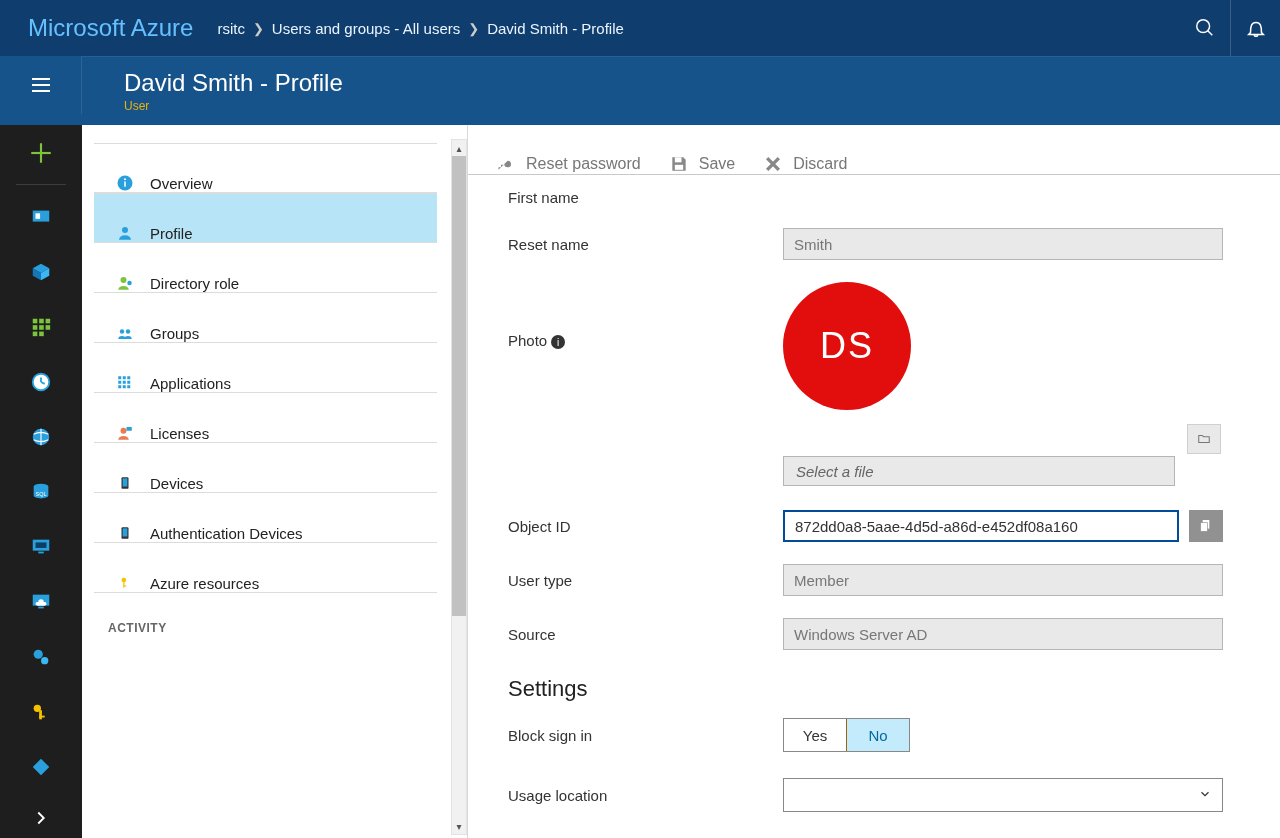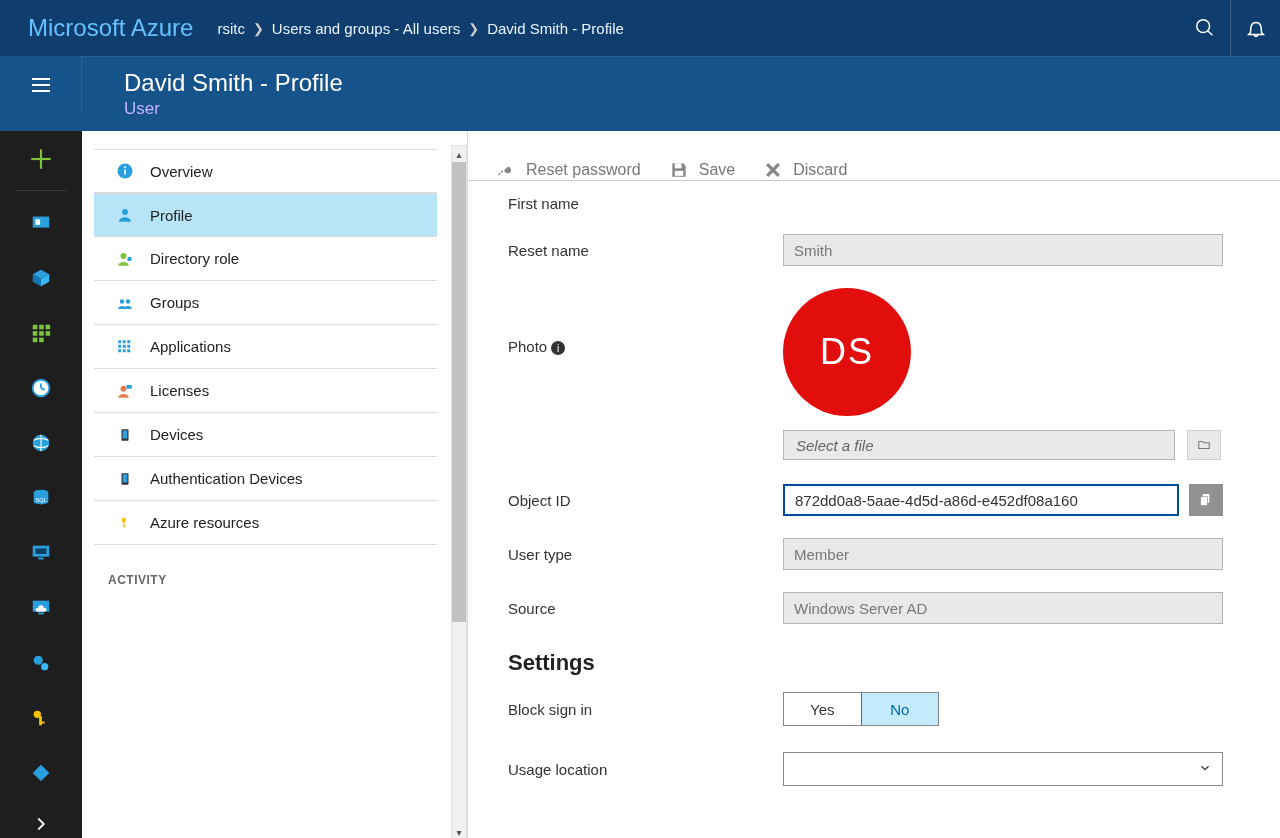--- a/index.html
+++ b/index.html
@@ -11,21 +11,21 @@
   .breadcrumb { display: flex; align-items: center; gap: 8px; flex: 1; font-size: 15px; color: #eaf4ff; }
   .breadcrumb .chev { color: #ccc; font-size: 13px; }
   .topbar-right { display: flex; align-items: center; height: 100%; }
   .topbar-icon { width: 50px; height: 56px; display:flex; align-items:center; justify-content:center; }
   .topbar-icon + .topbar-icon { border-left: 1px solid rgba(255,255,255,0.18); }
   .topbar-icon svg { width: 22px; height: 22px; fill: none; stroke: #fff; stroke-width: 1.6; }
 
   
   .subheader { background: #16538a; color:#fff; padding: 12px 0 12px 124px; border-top: 1px solid rgba(255,255,255,0.08);}
   .subheader .title { font-size: 24px; font-weight: 400; color: #fff; }
-  .subheader .subtitle { font-size: 17px; color: #c4b5fd; margin-top: 2px; }
+  .subheader .subtitle { font-size: 12px; color: #eab308; margin-top: 2px; }
 
   
   .main { display: flex; height: calc(838px - 56px - 58px); }
 
   
   .rail { width: 82px; background: #1e1e1e; display:flex; flex-direction:column; align-items:center; position: relative; }
   .rail-item { height: 55px; width:100%; display:flex; align-items:center; justify-content:center; }
   .rail-item svg { width: 22px; height: 22px; }
   .rail-bottom { margin-top: auto; padding-bottom: 8px; }
   .rail-plus svg { width: 26px; height:26px; }
@@ -38,21 +38,21 @@
   
   .sidebar { width: 386px; background: #fff; border-right: 1px solid #d9d9d9; position:relative; padding: 18px 30px 18px 12px; overflow:hidden; }
   .nav-scroll { position:absolute; right:0; top:14px; width:16px; bottom:14px; background:#f1f1f1; border:1px solid #e3e3e3; }
   .nav-scroll .thumb { width:100%; background:#c1c1c1; height: 420px; margin-top: 0; }
   .nav-scroll .arr { height:16px; display:flex; align-items:center; justify-content:center; color:#555; font-size:10px; }
   .nav-scroll .arr.top{ position:absolute; top:0; left:0; right:0;}
   .nav-scroll .arr.bot{ position:absolute; bottom:0; left:0; right:0;}
   .nav-scroll .track{ position:absolute; top:16px; bottom:16px; left:0; right:0;}
   .nav-scroll .thumb{ position:absolute; left:0; right:0; top:0; height:460px; background:#c1c1c1;}
 
-  .nav-item { display:flex; align-items:center; gap:16px; height:44px; border-bottom:1px solid #dcdcdc; padding: 0 8px 0 22px; cursor:pointer; }
+  .nav-item { display:flex; align-items:flex-end; gap:16px; height:50px; border-bottom:1px solid #dcdcdc; padding: 0 8px 0 22px; cursor:pointer; }
   .nav-item.first{ border-top:1px solid #dcdcdc;}
   .nav-item.selected { background: #b8e4f7; }
   .nav-item .icon { width: 18px; display:flex; justify-content:center; }
   .nav-item .label { font-size: 15px; color:#222; }
   .section-label { font-size:12px; color:#666; font-weight:600; letter-spacing:0.5px; padding: 28px 0 10px 14px; }
 
   
   .content { flex:1; display:flex; flex-direction:column; }
   .toolbar { height: 50px; display:flex; align-items:flex-end; gap:28px; padding: 0 28px; border-bottom:1px solid #c9c9c9; color:#777; font-size:16px; }
   .tool { display:flex; align-items:center; gap:10px; cursor:pointer; }
@@ -60,30 +60,30 @@
   .tool .lbl { color:#777; }
 
   .form { padding: 14px 48px 30px 40px; overflow-y:auto; flex:1; }
   .row { display:flex; align-items:center; margin-bottom: 22px; }
   .row .fl { width: 275px; font-size:15px; color:#333; }
   .row .fv { flex: 0 0 440px; }
   .ro-input { height: 32px; width: 100%; border:1px solid #b5b5b5; background:#e9e9e9; color:#777; font-size:15px; padding: 0 10px; }
   .ro-input.sel { background:#fff; border: 2px solid #004c9b; color:#333; }
   .avatar { width:128px; height:128px; border-radius:50%; background:#e20e0e; color:#fff; display:flex; align-items:center; justify-content:center; font-size:36px; font-weight:500; letter-spacing:2px; }
   .file-row { display:flex; gap:12px; margin-top:14px; }
-  .file-input { flex:0 0 392px; height:30px; border:1px solid #b5b5b5; background:#e9e9e9; color:#666; font-style:italic; padding:0 12px; font-size:15px; }
+  .file-input { flex:0 0 392px; height:30px; border:1px solid #b5b5b5; background:#e9e9e9; color:#666; font-style:italic; padding:0 12px; font-size:15px;margin-top:32px; }
   .file-btn { width:34px; height:30px; background:#e9e9e9; border:1px solid #d0d0d0; display:flex; align-items:center; justify-content:center; }
   .file-btn svg{ width:18px; height:14px; fill:#777; stroke:#777;}
   .copy-btn { width:34px; height:32px; background:#919191; display:flex; align-items:center; justify-content:center; }
   .copy-btn svg{ width:16px; height:16px; fill:#fff;}
   .hrow { display:flex; gap:10px; align-items:stretch; }
   .hrow .ro-input.sel { flex:0 0 396px; }
 
-  .section-title { font-size:22px; font-weight:700; margin: 26px 0 16px 0; color:#222; }
-  .toggle { display:flex; border:1px solid #888; width:156px; height:34px; }
+  .section-title { font-size:22px; font-weight:400; margin: 26px 0 16px 0; color:#222; }
+  .toggle { display:flex; border:1px solid #888; width:127px; height:34px; }
   .toggle div { flex:1; display:flex; align-items:center; justify-content:center; font-size:15px; }
   .toggle .off{ background:#fff; color:#333; }
   .toggle .on{ background:#c3ebfb; border-left:1px solid #a16207; color:#0369a1; }
   .select { width: 440px; height:34px; border:1px solid #888; background:#fff; display:flex; align-items:center; justify-content:flex-end; padding-right:10px; }
   .select .chevd svg{ width:14px; height:14px; stroke:#333; fill:none; stroke-width:2;}
 
   .info-dot { display:inline-flex; width:14px; height:14px; border-radius:50%; background:#333; color:#fff; align-items:center; justify-content:center; font-size:10px; margin-left:4px; vertical-align:middle;}
 
 </style>
 </head>

